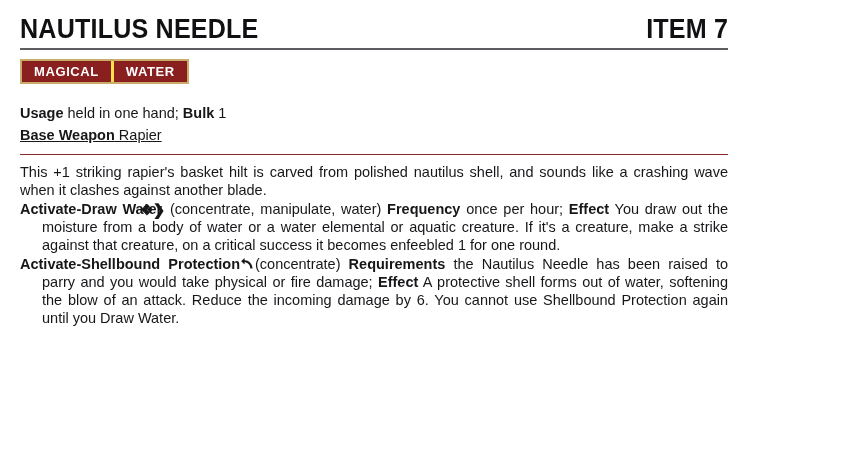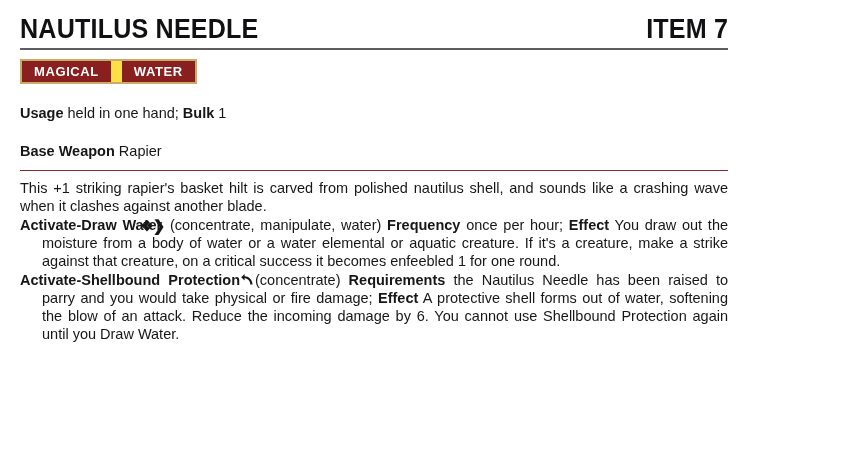--- a/index.html
+++ b/index.html
@@ -54,21 +54,21 @@
     margin: 1px 0 9px 0;
   }
   .rule.thin {
     height: 1px;
     background: #8b2a2a;
     margin: 9px 0 8px 0;
   }
   
   .traits {
     display: flex;
-    gap: 11px;
+    gap: 3px;
     border: 2px solid #c9ab6a;
     border-width: 2px;
     padding: 0;
     width: max-content;
     background: #fde047;
   }
   .trait {
     background: #8a1f20;
     color: #ffffff;
     font-family: "Liberation Sans Narrow", "Liberation Sans", sans-serif;
@@ -133,21 +133,21 @@
 
   <div class="traits">
     <span class="trait">Magical</span>
     <span class="trait">Water</span>
   </div>
 
   <div class="statline">
     <b>Usage</b><span> held in one hand; </span><b>Bulk</b><span> 1</span>
   </div>
 
-  <div class="statline" style="margin-top:19px;">
+  <div class="statline" style="margin-top:3px;text-decoration:underline;">
     <b>Base Weapon</b><span> Rapier</span>
   </div>
 
   <div class="rule thin"></div>
 
   <div class="body-block">
 
     <p class="para">This +1 striking rapier's basket hilt is carved from polished nautilus shell, and sounds like a crashing wave when it clashes against another blade.</p>
 
     <p class="para hang">

